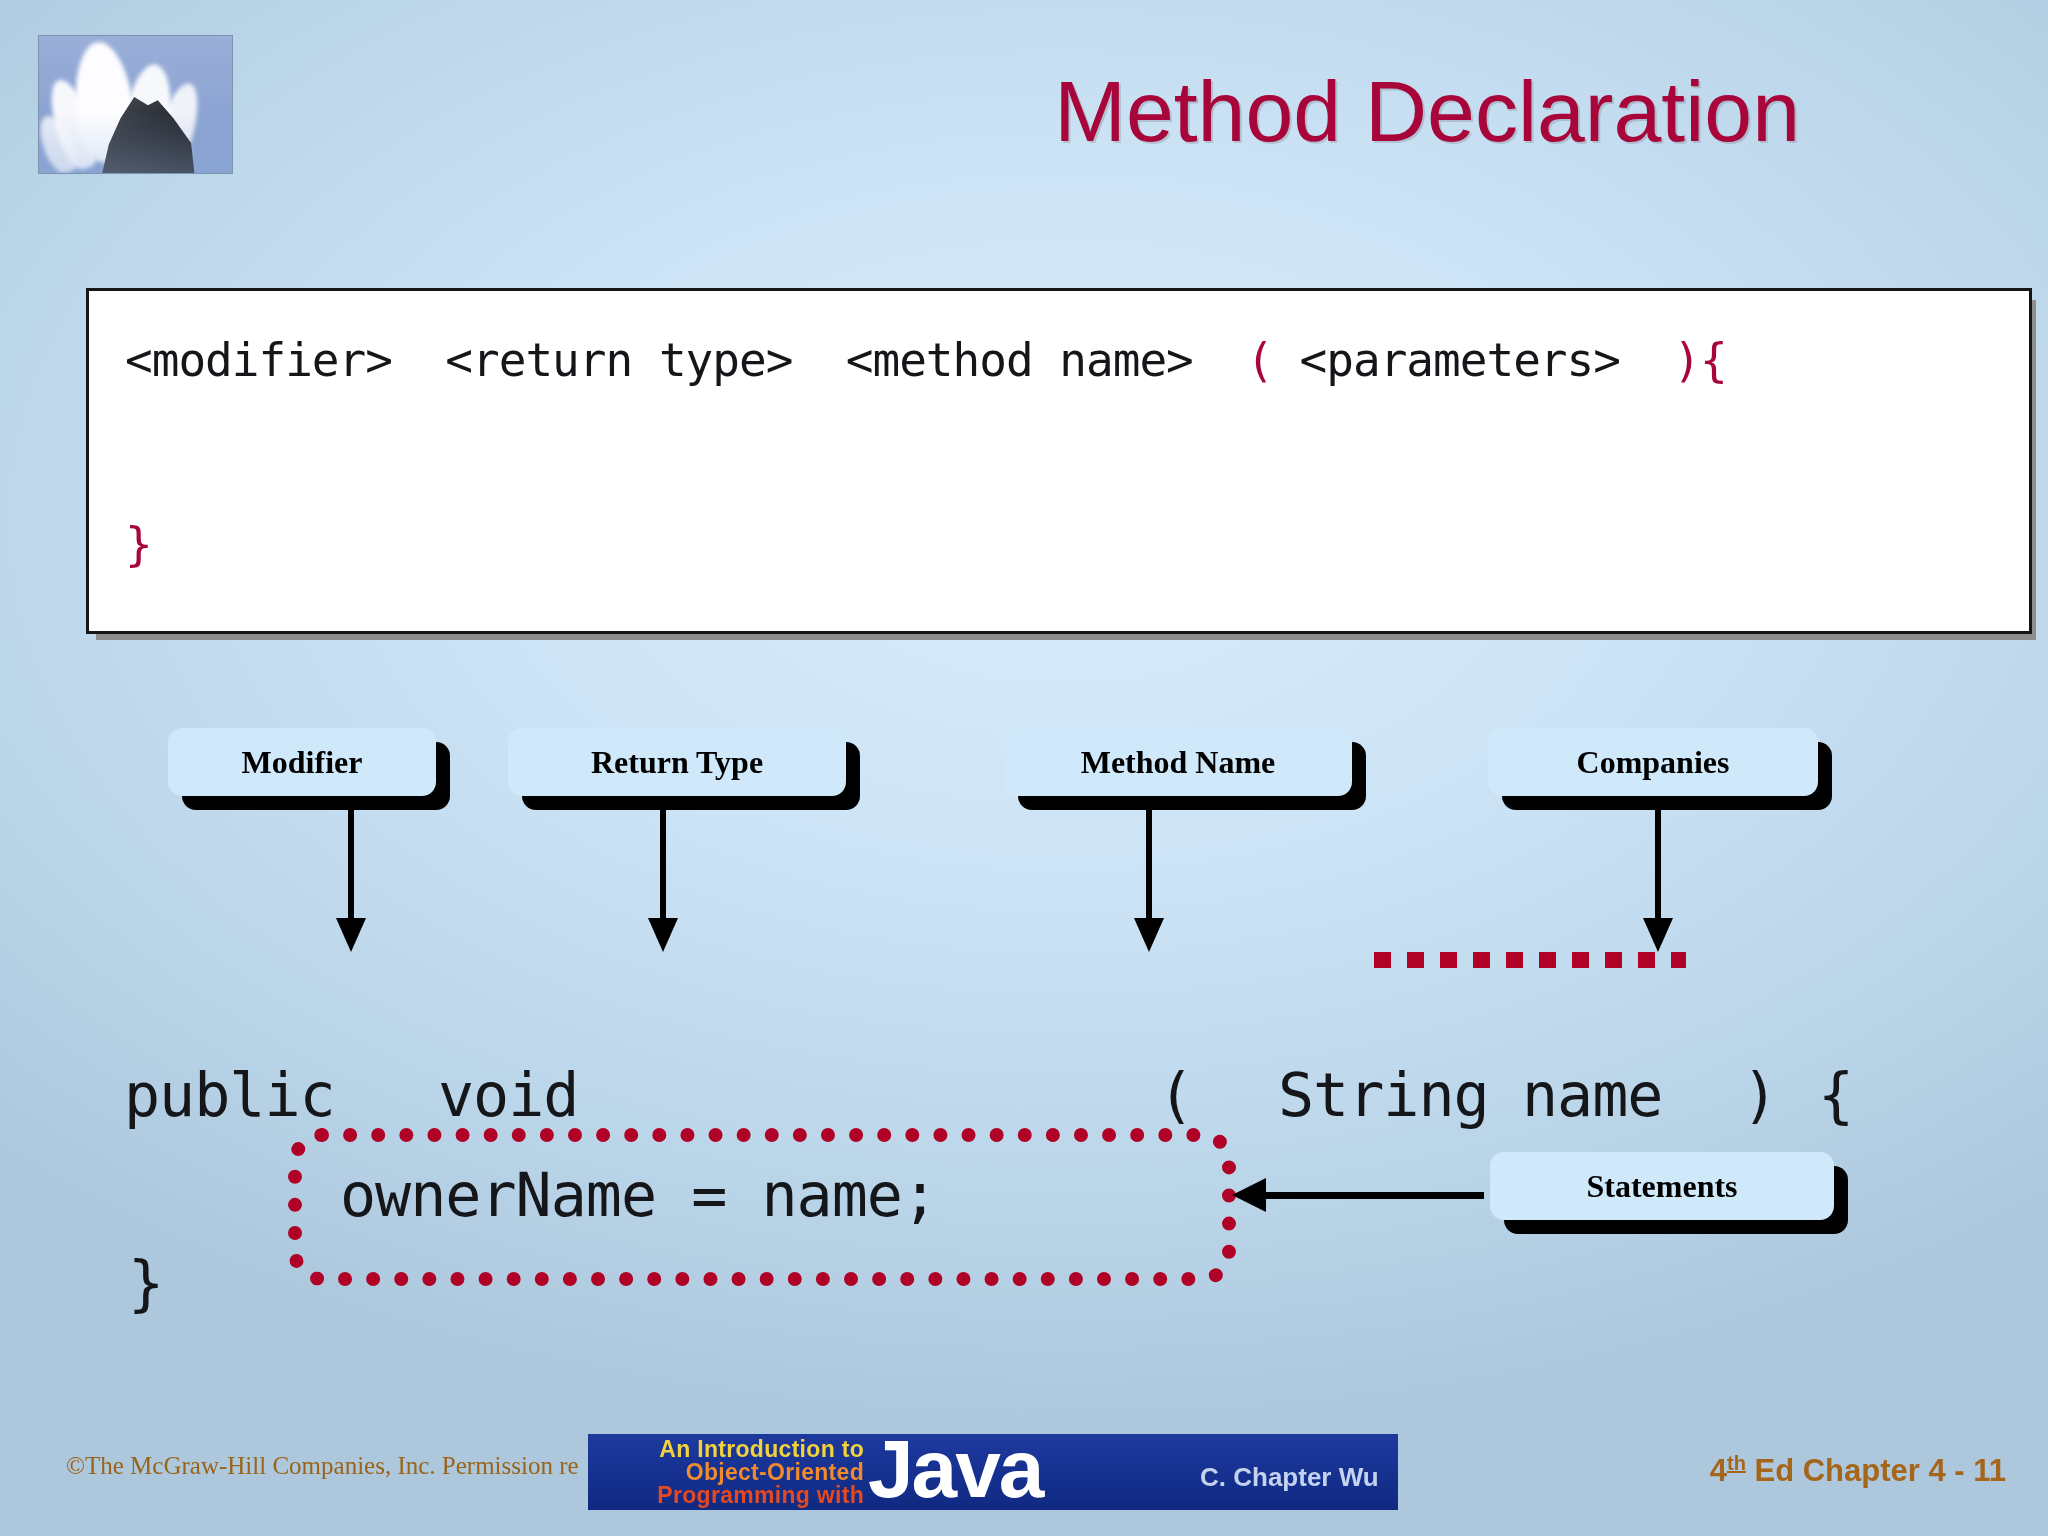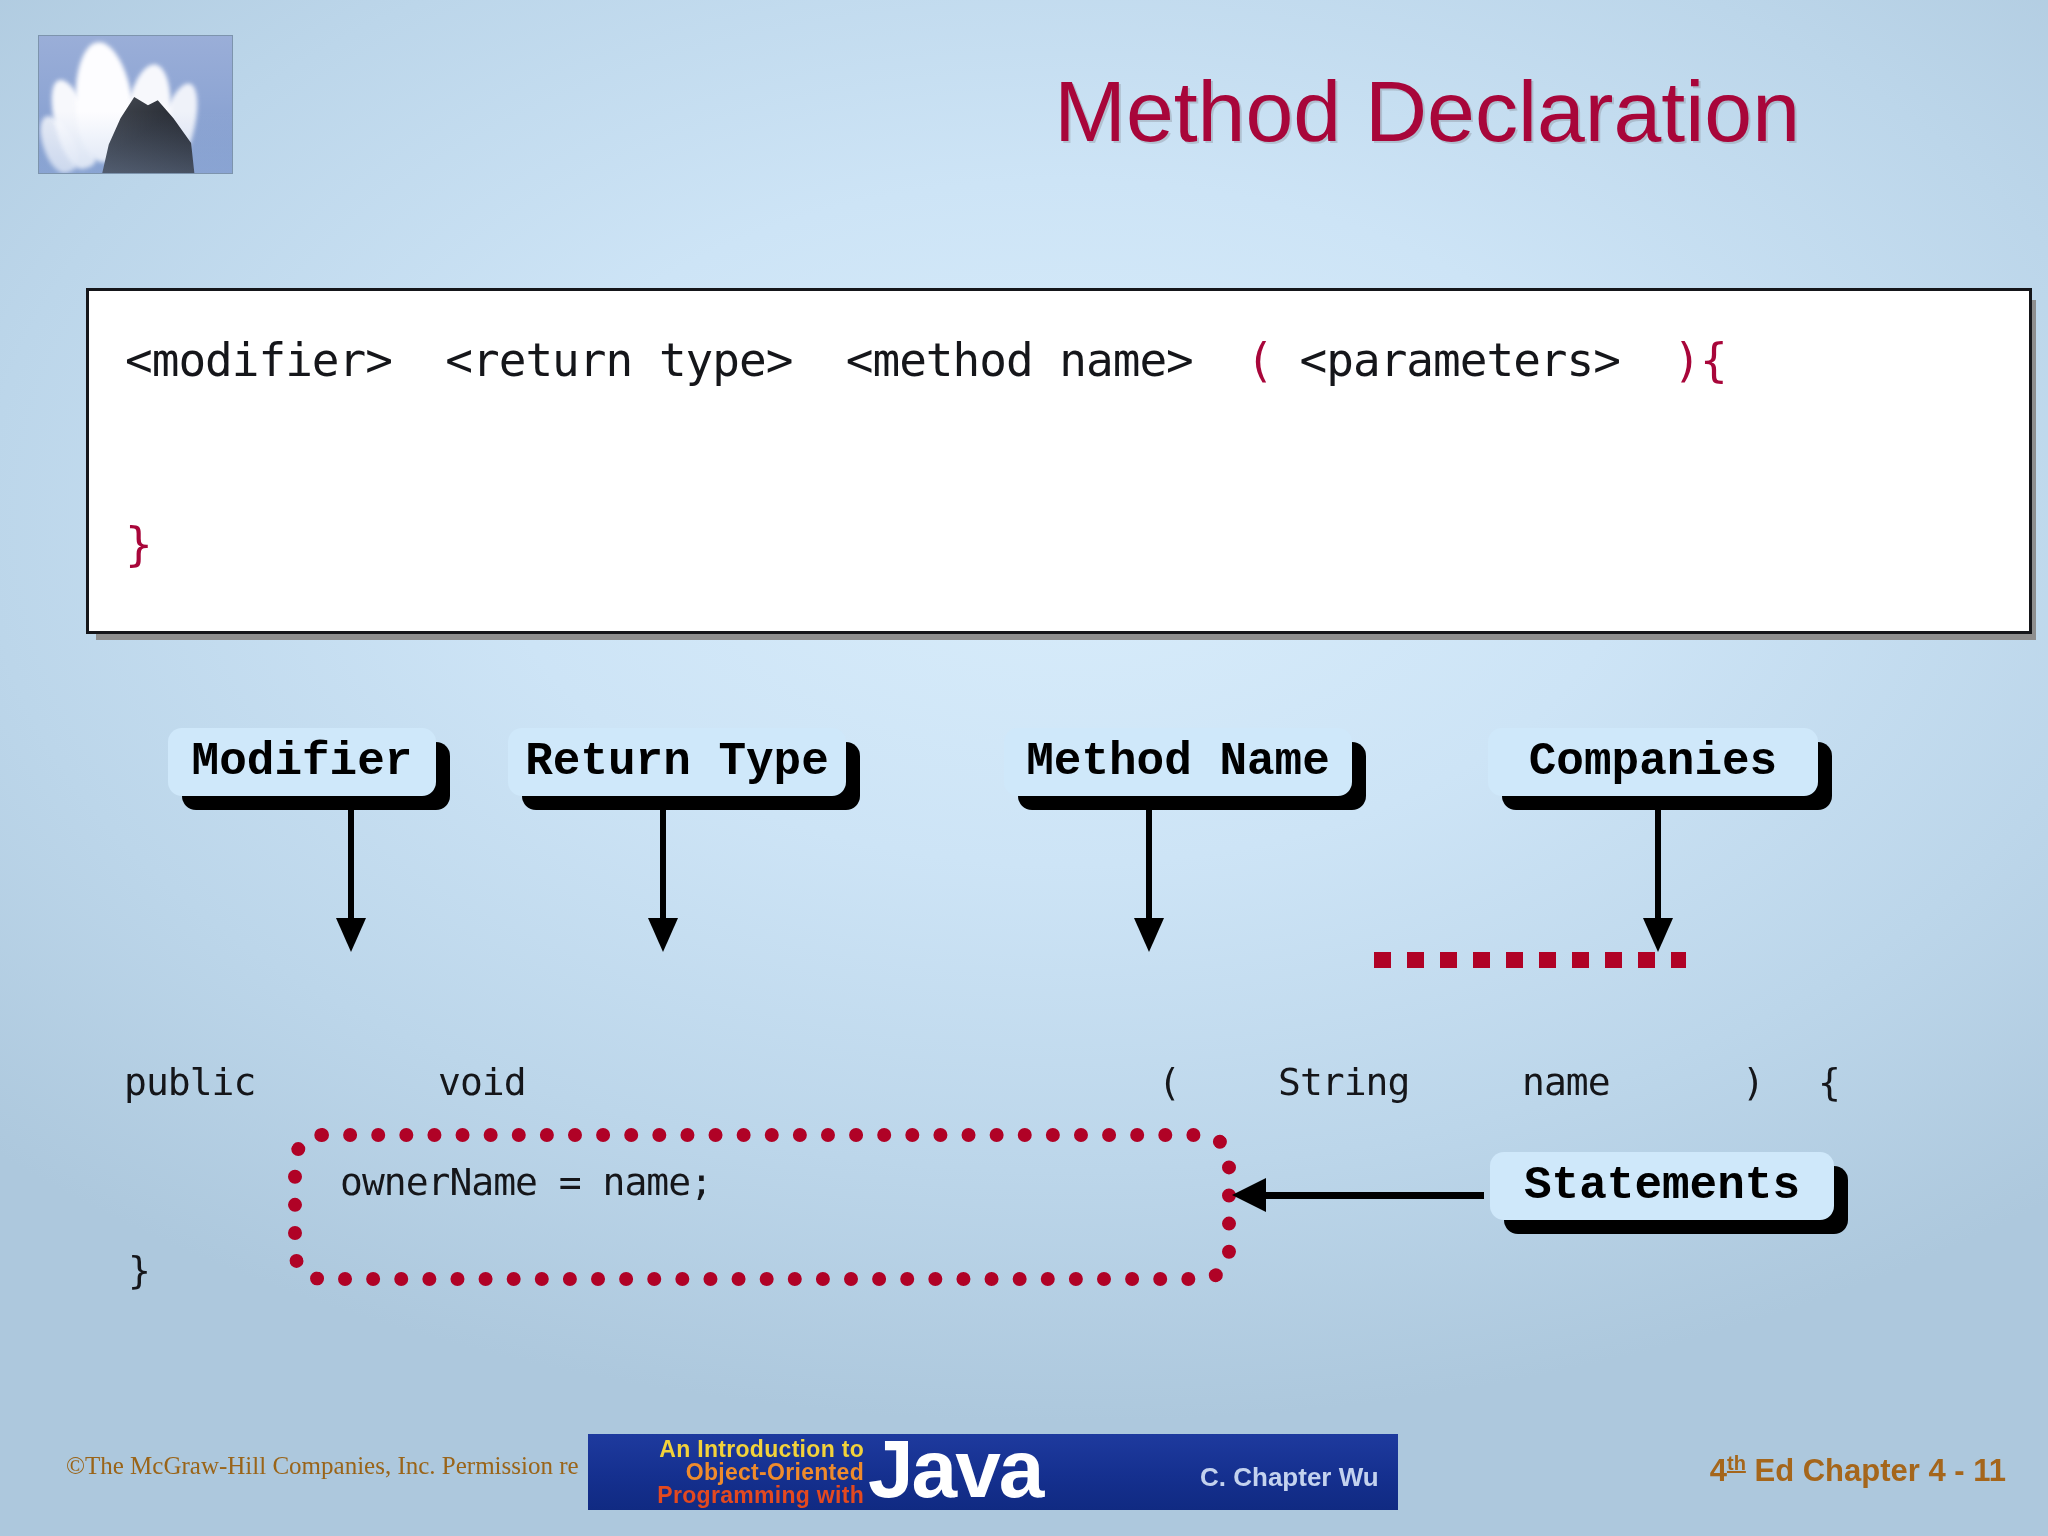--- a/index.html
+++ b/index.html
@@ -70,22 +70,22 @@
   .callout .shadow{
     position:absolute;left:14px;top:14px;width:100%;height:100%;
     background:#000;border-radius:14px;
   }
   .callout .box{
     position:absolute;left:0;top:0;width:100%;height:100%;
     background:#cfe8fa;border-radius:14px;
     display:flex;align-items:center;justify-content:center;
   }
   .callout .box span{
-    font-family:Liberation Mono, monospace;
-    font-weight:bold;font-size:46px;color:#000;white-space:nowrap;
+    font-family:Liberation Serif, serif;
+    font-weight:bold;font-size:32px;color:#000;white-space:nowrap;
   }
 
   
   .arrow{position:absolute;}
   .arrow .stem{position:absolute;left:0;top:0;width:6px;background:#000;}
   .arrow .head{
     position:absolute;left:-12px;width:0;height:0;
     border-left:15px solid transparent;border-right:15px solid transparent;
     border-top:34px solid #000;
   }
@@ -97,21 +97,21 @@
   }
   #stmt-box{
     position:absolute;left:288px;top:1128px;width:920px;height:130px;
     border:14px dotted #b00226;border-radius:34px;
   }
 
   
   .lowcode{
     position:absolute;
     font-family:"DejaVu Sans Mono","Liberation Mono",monospace;
-    font-size:38px;color:#15161a;white-space:pre;letter-spacing:-1px;
+    font-size:60px;color:#15161a;white-space:pre;letter-spacing:-1px;
   }
 
   
   #stmt-arrow{position:absolute;left:1232px;top:1192px;width:252px;height:8px;}
   #stmt-arrow .bar{position:absolute;left:30px;top:0;width:222px;height:7px;background:#000;}
   #stmt-arrow .tip{
     position:absolute;left:0;top:-14px;width:0;height:0;
     border-top:17px solid transparent;border-bottom:17px solid transparent;
     border-right:34px solid #000;
   }

